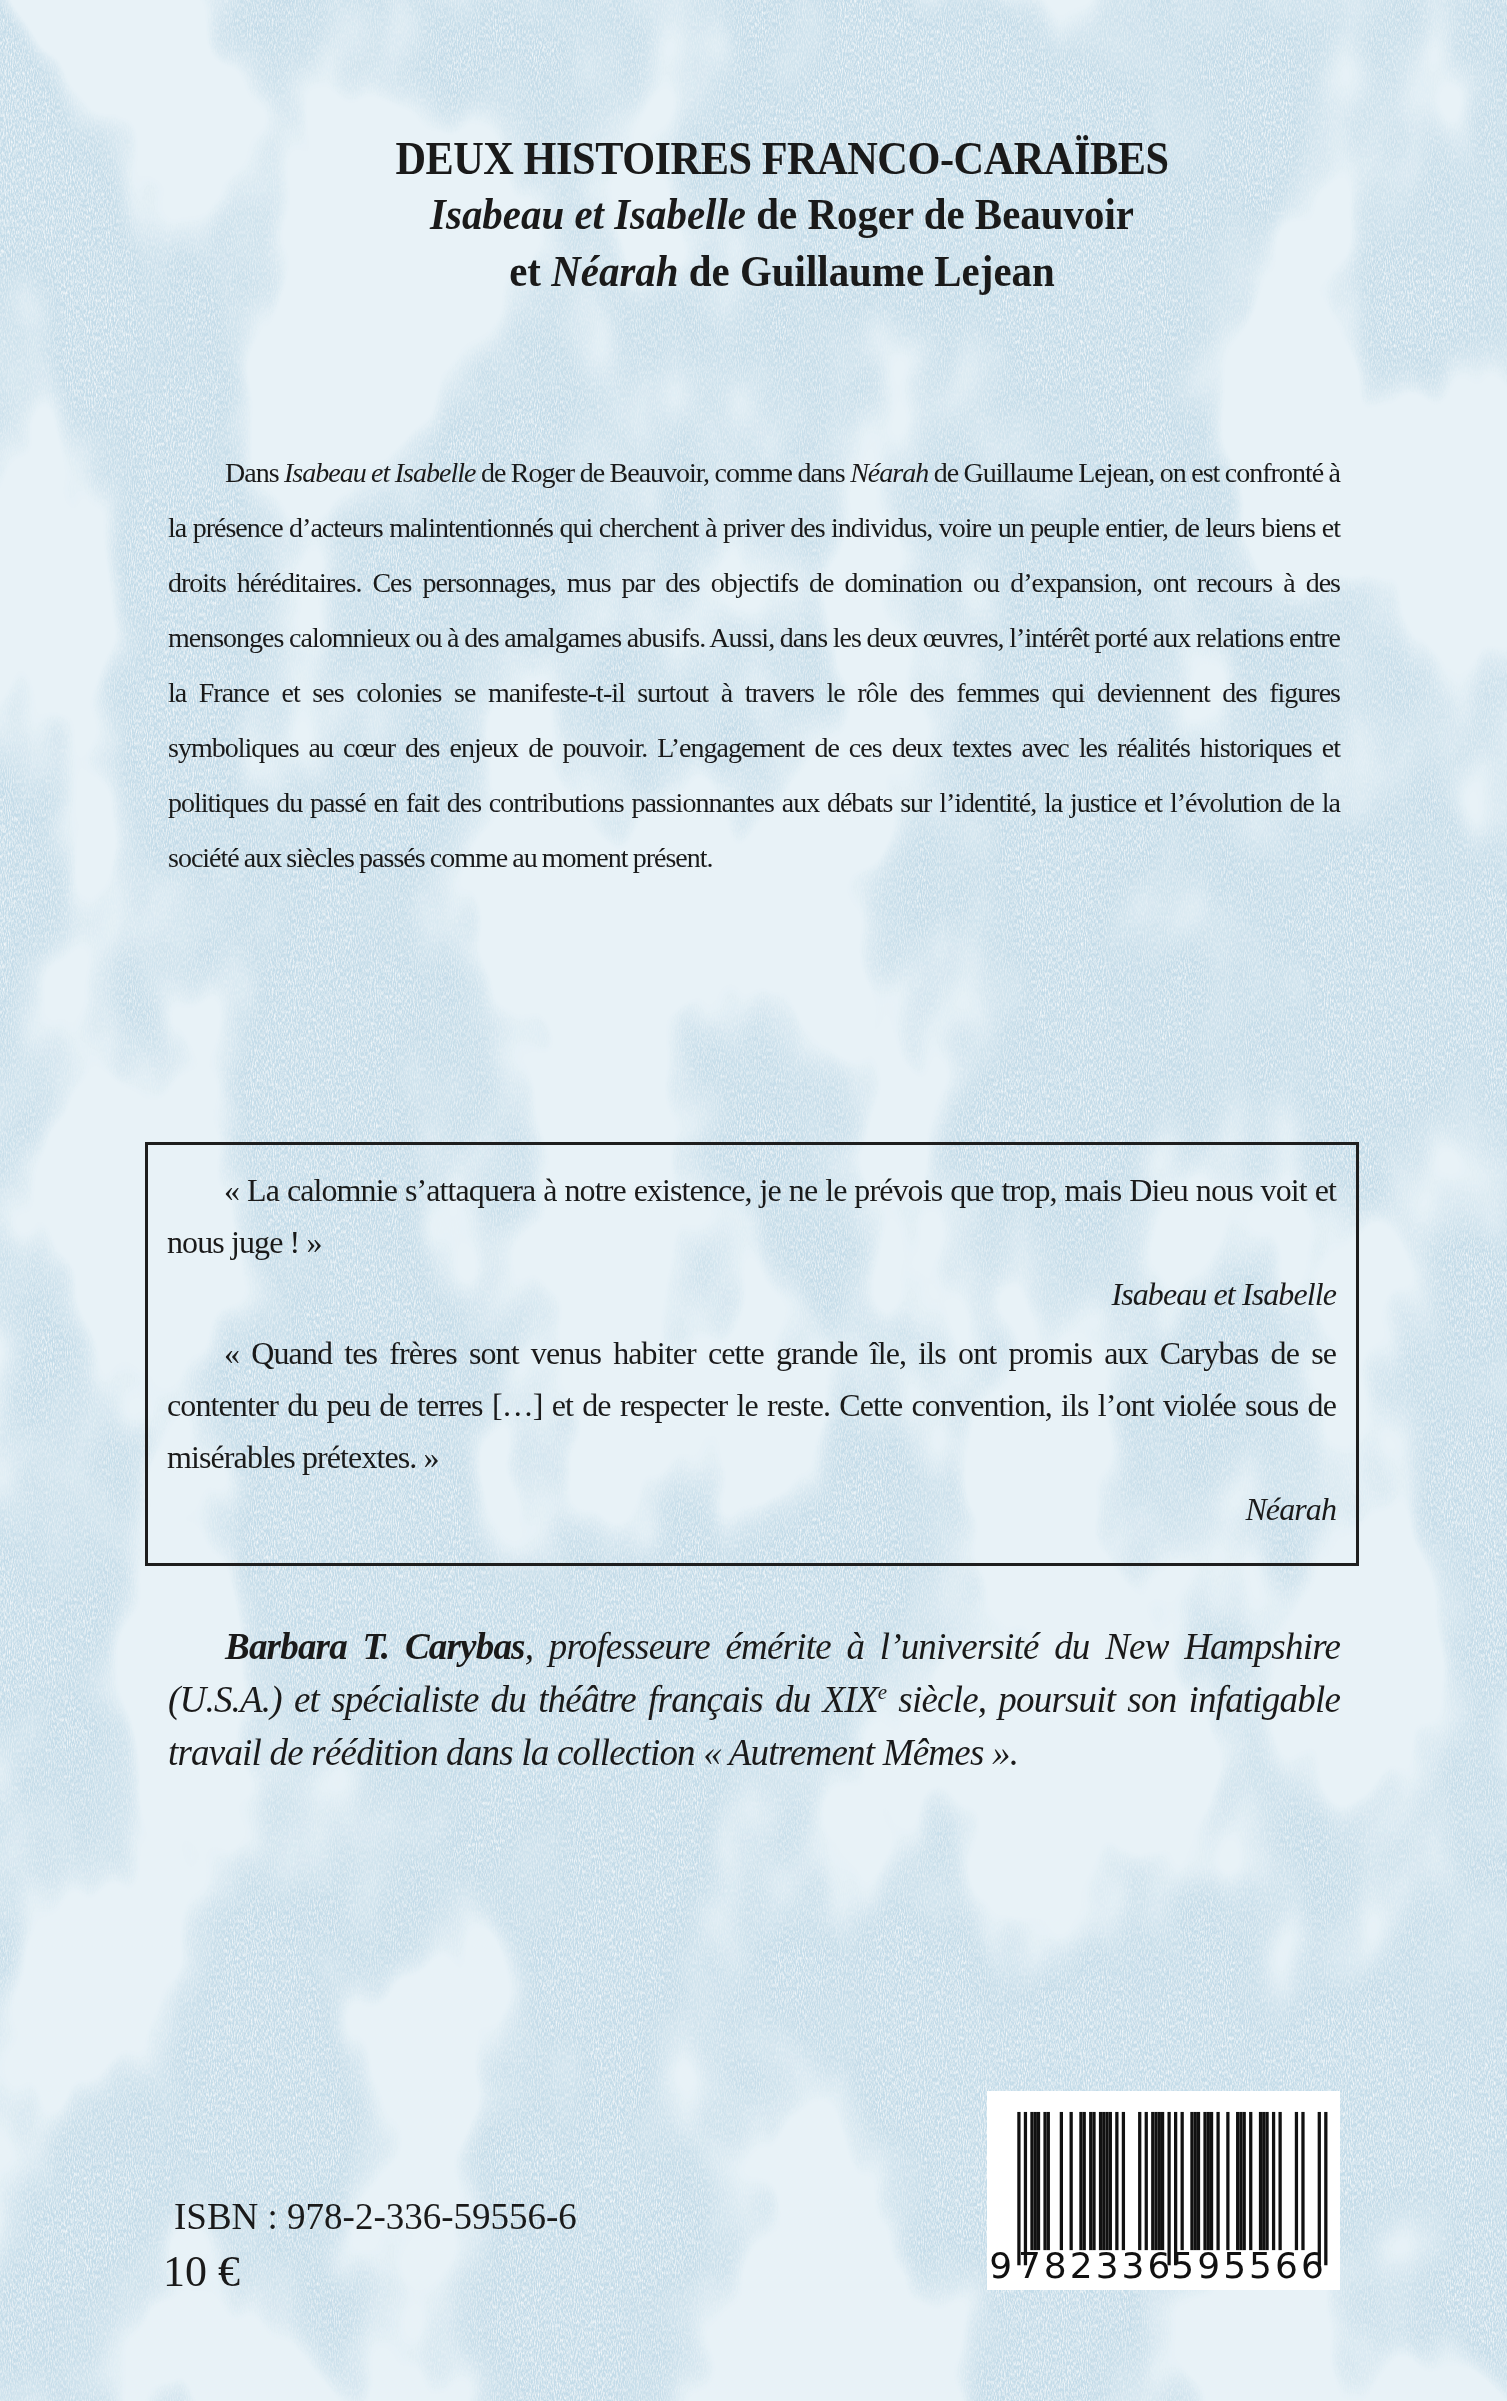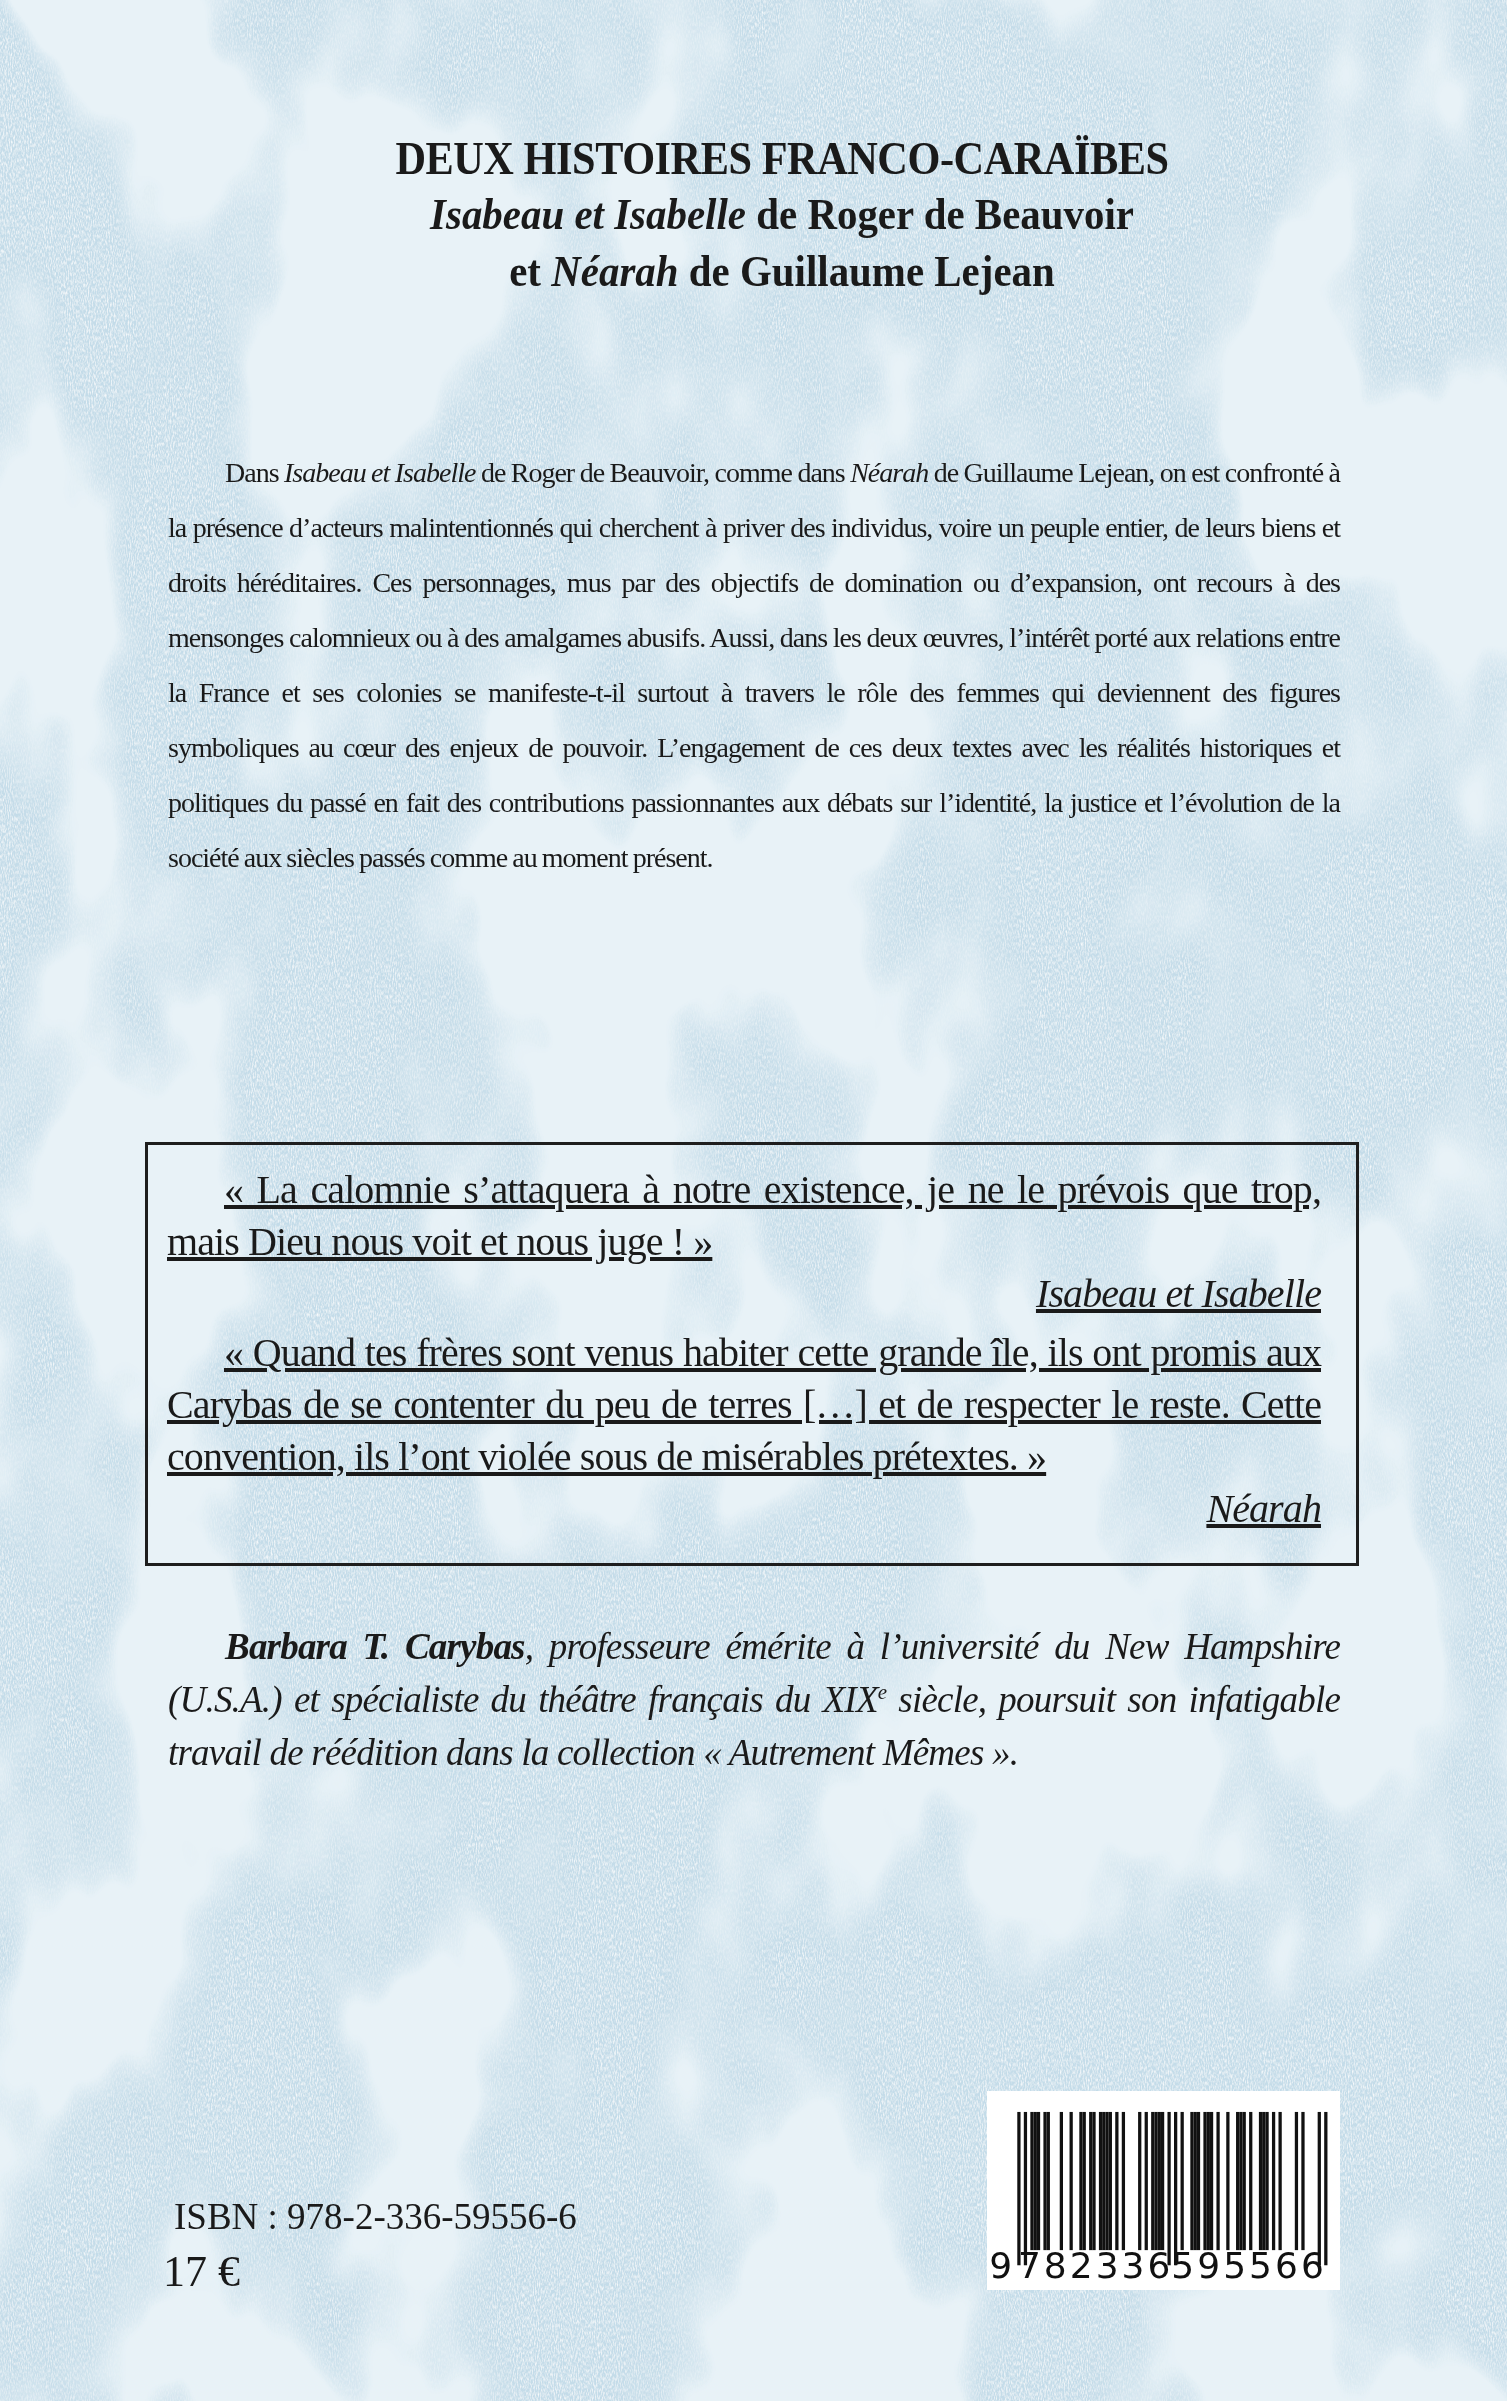--- a/index.html
+++ b/index.html
@@ -18,21 +18,21 @@
   .body-text {
     position: absolute; left: 168px; width: 1172px; top: 445px;
     font-size: 28px; line-height: 55px; text-align: justify; text-indent: 57px;
     letter-spacing: -1px; word-spacing: -0.9px;
   }
   .body-text i { font-style: italic; }
   .quote-box {
     position: absolute; left: 145px; top: 1142px; width: 1208px; height: 418px;
     border: 3.8px solid #1e1e1e; box-sizing: content-box;
   }
-  .quote { position: absolute; left: 19px; right: 35px; font-size: 40px; line-height: 52px; text-align: justify; letter-spacing: -0.9px; text-decoration: underline; }
+  .quote { position: absolute; left: 19px; right: 20px; font-size: 32px; line-height: 52px; text-align: justify; letter-spacing: -0.9px; }
   .quote p { margin: 0; text-indent: 57px; }
   .quote .attrib { text-align: right; font-style: italic; text-indent: 0; }
   .quote1 { top: 19px; }
   .quote2 { top: 182px; }
   .bio {
     position: absolute; left: 168px; width: 1172px; top: 1620px;
     font-size: 37px; line-height: 53px; font-style: italic; text-align: justify; text-indent: 57px;
     letter-spacing: -0.8px;
   }
   .bio b { font-weight: bold; }
@@ -80,21 +80,21 @@
   </div>
   <div class="quote quote2">
     <p>« Quand tes frères sont venus habiter cette grande île, ils ont promis aux Carybas de se contenter du peu de terres […] et de respecter le reste. Cette convention, ils l’ont violée sous de misérables prétextes. »</p>
     <p class="attrib">Néarah</p>
   </div>
 </div>
 
 <div class="bio"><b>Barbara T. Carybas</b><span>, professeure émérite à l’université du New Hampshire (U.S.A.) et spécialiste du théâtre français du XIX</span><sup>e</sup><span> siècle, poursuit son infatigable travail de réédition dans la collection « Autrement Mêmes ».</span></div>
 
 <div class="isbn">ISBN : 978-2-336-59556-6</div>
-<div class="price">17 €</div>
+<div class="price">10 €</div>
 
 <div class="barcode-box">
   <svg id="barcode-svg" width="353" height="199" xmlns="http://www.w3.org/2000/svg" viewBox="0 0 373 210">
       <rect x="32.00" y="22" width="3.45" height="162" fill="#111"></rect>
       <rect x="38.90" y="22" width="3.45" height="162" fill="#111"></rect>
       <rect x="45.80" y="22" width="3.45" height="146" fill="#111"></rect>
       <rect x="49.25" y="22" width="3.45" height="146" fill="#111"></rect>
       <rect x="52.70" y="22" width="3.45" height="146" fill="#111"></rect>
       <rect x="59.60" y="22" width="3.45" height="146" fill="#111"></rect>
       <rect x="63.05" y="22" width="3.45" height="146" fill="#111"></rect>

